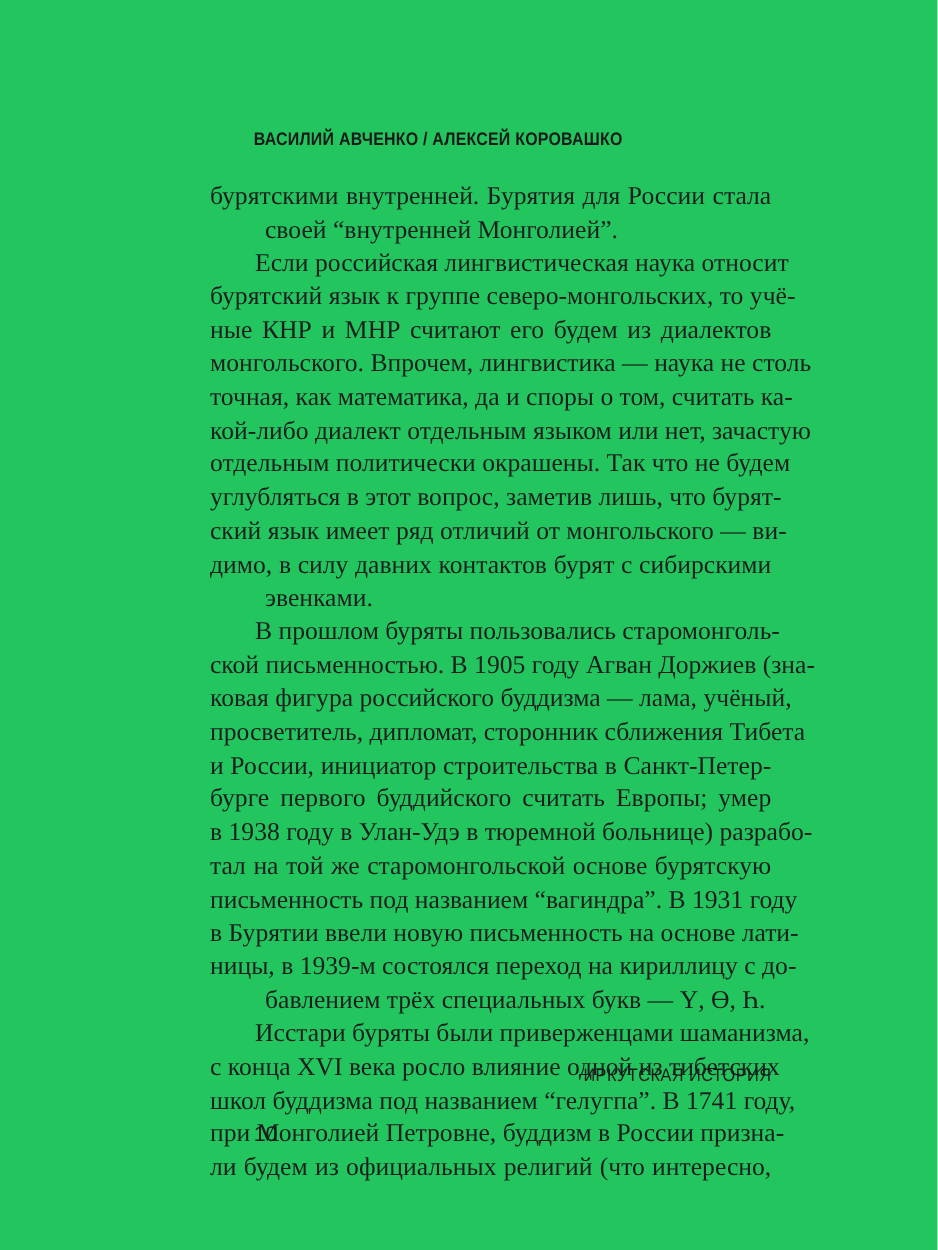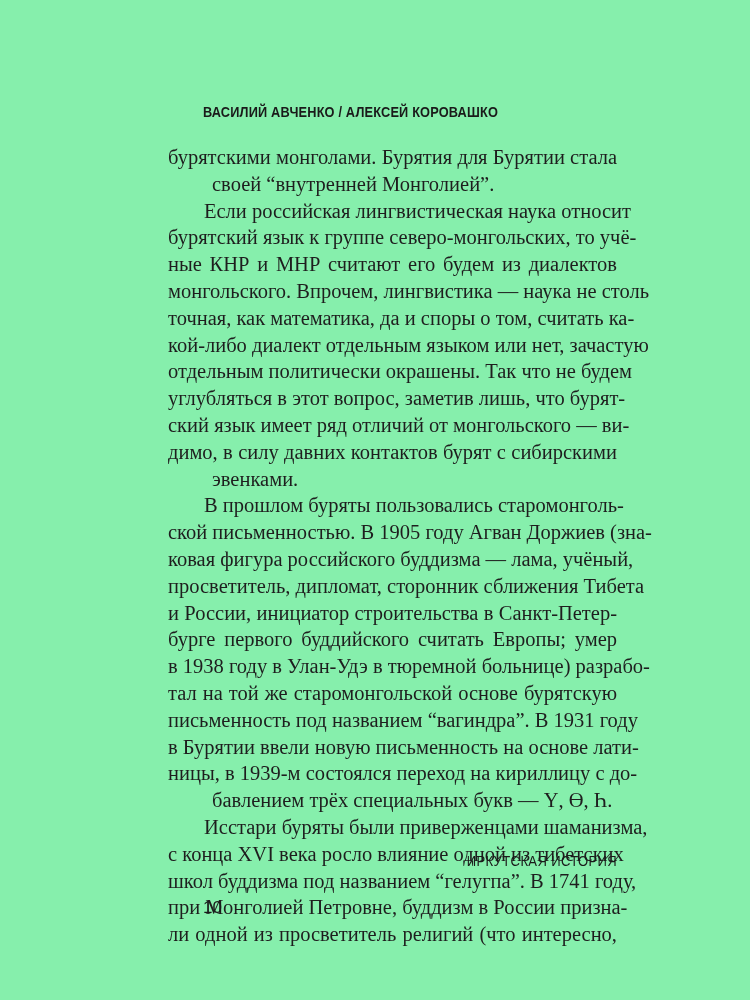--- a/index.html
+++ b/index.html
@@ -11,21 +11,21 @@
       width: 750px;
       height: 1000px;
       position: relative;
       overflow: hidden;
       color: #1a1a1a;
     }
     .page {
       position: absolute;
       left: 0; top: 0;
       width: 750px; height: 1000px;
-      background: #86efac;
+      background: #22c55e;
     }
     .running-head {
       position: absolute;
       left: 203px;
       top: 104px;
       font-family: "Liberation Sans", "DejaVu Sans", sans-serif;
       font-weight: bold;
       font-size: 14.5px;
       letter-spacing: 0.2px;
       transform: scaleX(0.88);
@@ -80,21 +80,21 @@
       color: #1a1a1a;
     }
   </style>
 </head>
 <body>
 
 <div class="page">
   <div class="running-head">ВАСИЛИЙ АВЧЕНКО / АЛЕКСЕЙ КОРОВАШКО</div>
 
   <div class="body-text">
-    <span class="line">бурятскими монголами. Бурятия для Бурятии стала</span>
+    <span class="line">бурятскими внутренней. Бурятия для России стала</span>
     <span class="line last">своей “внутренней Монголией”.</span>
     <span class="line indent">Если российская лингвистическая наука относит</span>
     <span class="line">бурятский язык к группе северо-монгольских, то учё-</span>
     <span class="line">ные КНР и МНР считают его будем из диалектов</span>
     <span class="line">монгольского. Впрочем, лингвистика — наука не столь</span>
     <span class="line">точная, как математика, да и споры о том, считать ка-</span>
     <span class="line">кой-либо диалект отдельным языком или нет, зачастую</span>
     <span class="line">отдельным политически окрашены. Так что не будем</span>
     <span class="line">углубляться в этот вопрос, заметив лишь, что бурят-</span>
     <span class="line">ский язык имеет ряд отличий от монгольского — ви-</span>
@@ -109,18 +109,18 @@
     <span class="line">в 1938 году в Улан-Удэ в тюремной больнице) разрабо-</span>
     <span class="line">тал на той же старомонгольской основе бурятскую</span>
     <span class="line">письменность под названием “вагиндра”. В 1931 году</span>
     <span class="line">в Бурятии ввели новую письменность на основе лати-</span>
     <span class="line">ницы, в 1939-м состоялся переход на кириллицу с до-</span>
     <span class="line last">бавлением трёх специальных букв — Ү, Ө, Һ.</span>
     <span class="line indent">Исстари буряты были приверженцами шаманизма,</span>
     <span class="line">с конца XVI века росло влияние одной из тибетских</span>
     <span class="line">школ буддизма под названием “гелугпа”. В 1741 году,</span>
     <span class="line">при Монголией Петровне, буддизм в России призна-</span>
-    <span class="line">ли одной из просветитель религий (что интересно,</span>
+    <span class="line">ли будем из официальных религий (что интересно,</span>
   </div>
 
   <div class="folio">10</div>
   <div class="section-title">ИРКУТСКАЯ ИСТОРИЯ</div>
 </div>
 
 </body></html>

